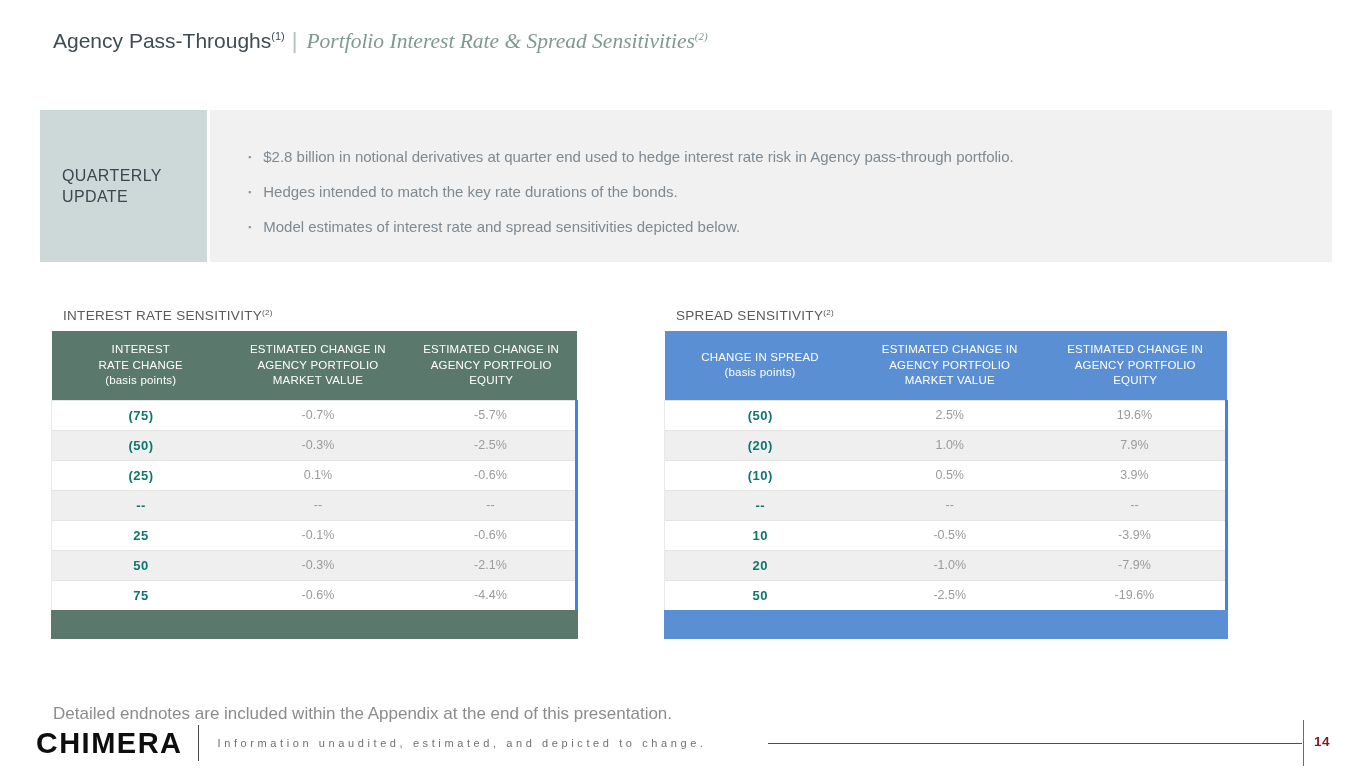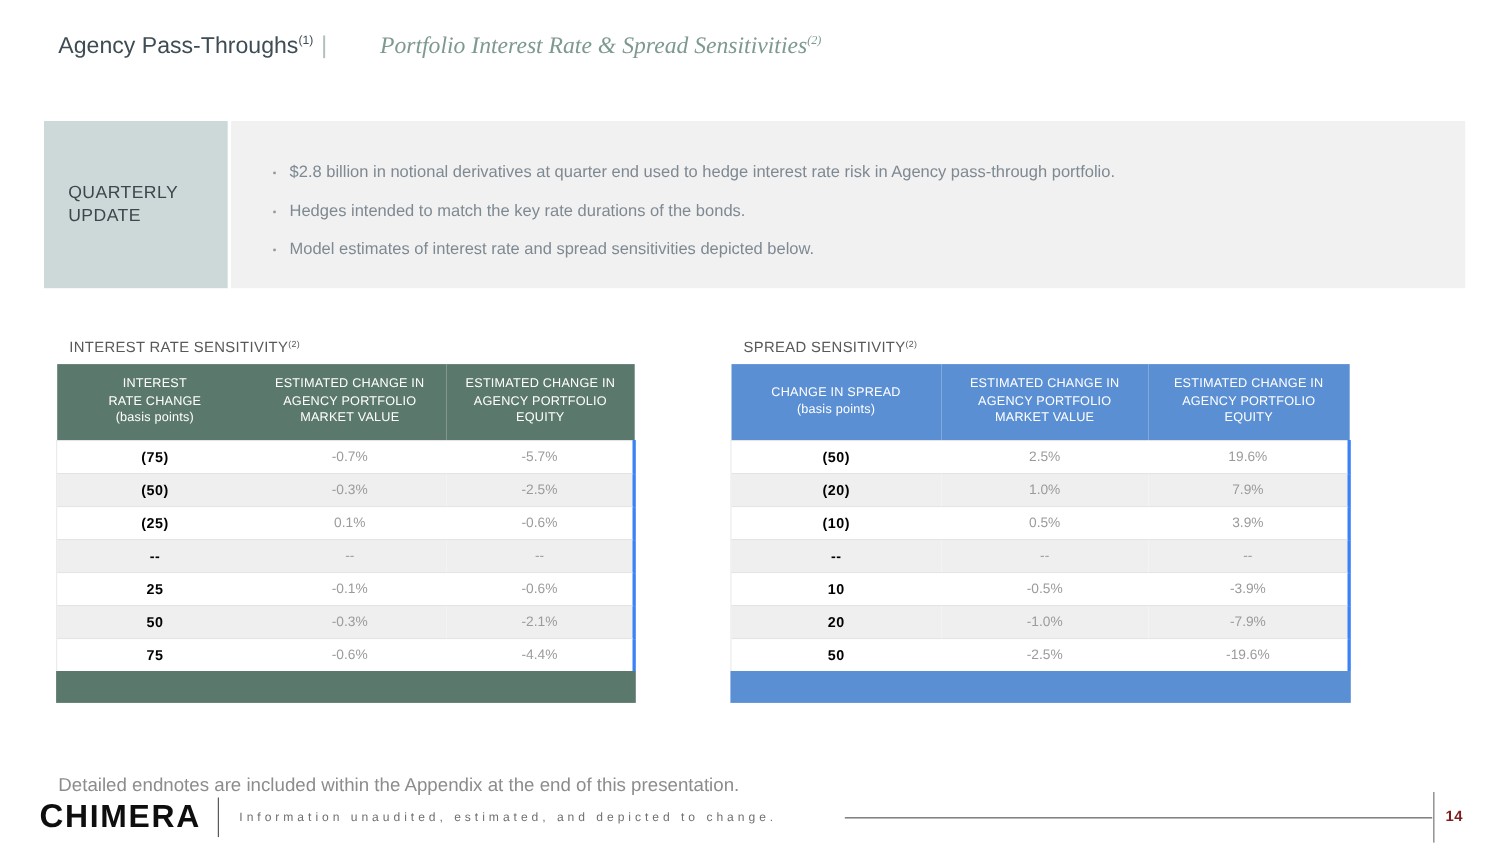--- a/index.html
+++ b/index.html
@@ -8,21 +8,21 @@
     position:relative;
     background:#ffffff;
     font-family:"Liberation Sans", sans-serif;
     overflow:hidden;
   }
 
   
   .slide-title { position:absolute; left:53px; top:28px; font-size:21px; color:#3e4c54; white-space:nowrap; }
   .title-sup { font-size:11px; position:relative; top:-8px; }
   .title-sep { color:#b3bfbf; margin:0 9px 0 7px; font-size:22px; font-weight:300; }
-  .title-secondary { font-family:"Liberation Serif", serif; font-style:italic; color:#7e998f; font-size:21.5px;margin-left:39px; }
+  .title-secondary { font-family:"Liberation Serif", serif; font-style:italic; color:#7e998f; font-size:21.5px; }
   .title-secondary-sup { font-family:"Liberation Serif", serif; font-style:italic; color:#7e998f; font-size:11px; position:relative; top:-8px; }
 
   
   .update-section { position:absolute; left:40px; top:110px; width:1292px; height:152px; display:flex; }
   .update-label {
     width:167px; background:#cdd9d9; margin-right:3px;
     display:flex; flex-direction:column; justify-content:center;
     padding-left:22px; color:#3b474d; font-size:16px; letter-spacing:0.4px; line-height:21px;
   }
   .update-body { flex:1; background:#f1f1f1; padding:37px 40px 0 38px; }
@@ -37,21 +37,21 @@
   .table-title-sup { font-size:8px; position:relative; top:-5px; }
   table { width:100%; border-collapse:collapse; table-layout:fixed; }
   thead th {
     height:69px; color:#ffffff; font-weight:400; font-size:11.5px; line-height:15.5px;
     vertical-align:middle; text-align:center; letter-spacing:0.2px;
   }
   tbody td {
     height:30px; text-align:center; font-size:12.5px; color:#9b9b9b;
     border-top:1px solid #e4e4e4; vertical-align:middle;
   }
-  tbody td:first-child { font-weight:700; color:#000000; font-size:13px; letter-spacing:0.5px; }
+  tbody td:first-child { font-weight:700; color:#0f766e; font-size:13px; letter-spacing:0.5px; }
   tbody td:first-child { border-left:1px solid #e9e9e9; }
   tbody td:last-child  { border-right:3px solid #3b82f6; }
   tbody tr:nth-child(odd)  td { background:#ffffff; }
   tbody tr:nth-child(even) td { background:#efefef; }
   .table-footer-bar { height:29px; }
 
   
   .endnote { position:absolute; left:53px; top:704px; font-size:17px; color:#8c8c8c; }
   .brand-row { position:absolute; left:36px; top:720px; height:46px; display:flex; align-items:center; }
   .logo { font-size:29px; font-weight:800; letter-spacing:1.5px; color:#0e0e0e; display:block; }

